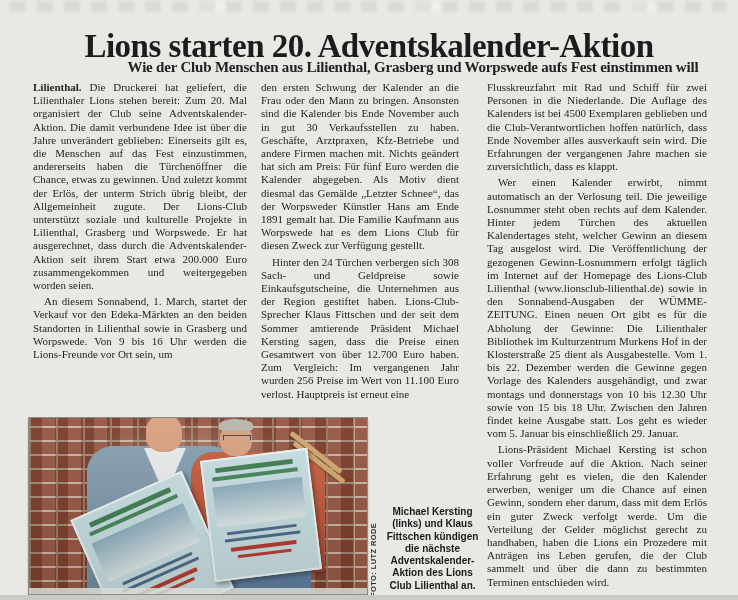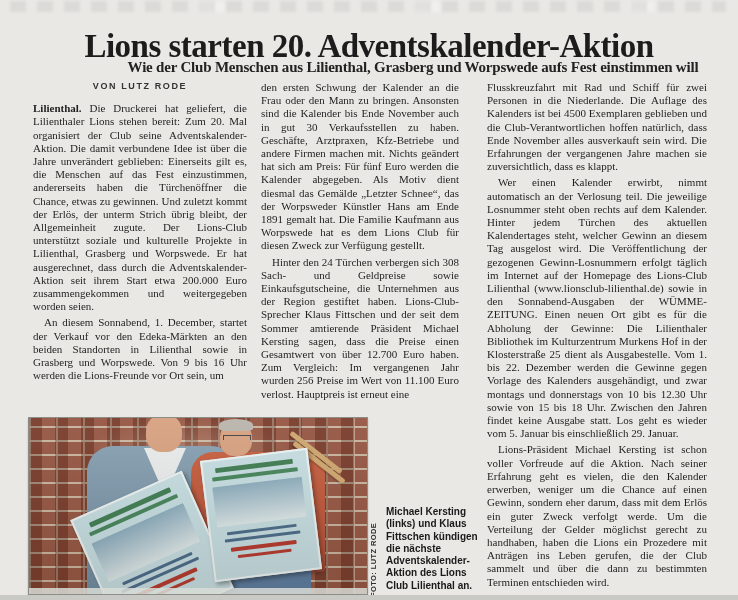--- a/index.html
+++ b/index.html
@@ -63,38 +63,37 @@
   .cal-line{position:absolute;border-radius:1px;}
   .photo-fade{position:absolute;inset:0;
             background:linear-gradient(180deg, rgba(255,255,255,.05), rgba(40,30,20,.12));}
   .photo-strip{position:absolute;left:0;bottom:0;width:100%;height:6px;background:#d8dcd6;opacity:.85;}
 
   .credit{position:absolute;left:369px;top:597px;transform:rotate(-90deg);transform-origin:0 0;
           font-family:"Liberation Sans",sans-serif;font-size:7.5px;font-weight:bold;
           letter-spacing:.4px;color:#2e2e2e;white-space:nowrap;}
   .caption{position:absolute;left:386px;top:506px;width:93px;
            font-family:"Liberation Sans",sans-serif;font-size:10px;font-weight:bold;
-           line-height:12.3px;color:#1a1a1a;}
+           line-height:12.3px;color:#1a1a1a;text-align:center;}
 
   .bottom-band{position:absolute;left:0;top:595px;width:738px;height:5px;background:#c9c9c6;}
 </style>
 </head>
 <body>
 
 <div class="page">
 
   <div class="bleed"></div>
 
   <h1 class="headline">Lions starten 20. Adventskalender-Aktion</h1>
   <h2 class="subheadline">Wie der Club Menschen aus Lilienthal, Grasberg und Worpswede aufs Fest einstimmen will</h2>
 
   <div class="col col1">
-    <div class="byline">VON LUTZ RODE</div>
     <p class="para"><b class="lead">Lilienthal.</b> <span>Die Druckerei hat geliefert, die Lilienthaler Lions stehen bereit: Zum 20. Mal organisiert der Club seine Adventskalender-Aktion. Die damit verbundene Idee ist über die Jahre unverändert geblieben: Einerseits gilt es, die Menschen auf das Fest einzustimmen, andererseits haben die Türchenöffner die Chance, etwas zu gewinnen. Und zuletzt kommt der Erlös, der unterm Strich übrig bleibt, der Allgemeinheit zugute. Der Lions-Club unterstützt soziale und kulturelle Projekte in Lilienthal, Grasberg und Worpswede. Er hat ausgerechnet, dass durch die Adventskalender-Aktion seit ihrem Start etwa 200.000 Euro zusammengekommen und weitergegeben worden seien.</span></p>
-    <p class="para indent">An diesem Sonnabend, 1. December, startet der Verkauf vor den Edeka-Märkten an den beiden Standorten in Lilienthal sowie in Grasberg und Worpswede. Von 9 bis 16 Uhr werden die Lions-Freunde vor Ort sein, um</p>
+    <p class="para indent">An diesem Sonnabend, 1. March, startet der Verkauf vor den Edeka-Märkten an den beiden Standorten in Lilienthal sowie in Grasberg und Worpswede. Von 9 bis 16 Uhr werden die Lions-Freunde vor Ort sein, um</p>
   </div>
 
   <div class="col col2">
     <p class="para">den ersten Schwung der Kalender an die Frau oder den Mann zu bringen. Ansonsten sind die Kalender bis Ende November auch in gut 30 Verkaufsstellen zu haben. Geschäfte, Arztpraxen, Kfz-Betriebe und andere Firmen machen mit. Nichts geändert hat sich am Preis: Für fünf Euro werden die Kalender abgegeben. Als Motiv dient diesmal das Gemälde „Letzter Schnee“, das der Worpsweder Künstler Hans am Ende 1891 gemalt hat. Die Familie Kaufmann aus Worpswede hat es dem Lions Club für diesen Zweck zur Verfügung gestellt.</p>
     <p class="para indent">Hinter den 24 Türchen verbergen sich 308 Sach- und Geldpreise sowie Einkaufsgutscheine, die Unternehmen aus der Region gestiftet haben. Lions-Club-Sprecher Klaus Fittschen und der seit dem Sommer amtierende Präsident Michael Kersting sagen, dass die Preise einen Gesamtwert von über 12.700 Euro haben. Zum Vergleich: Im vergangenen Jahr wurden 256 Preise im Wert von 11.100 Euro verlost. Hauptpreis ist erneut eine</p>
   </div>
 
   <div class="col col3">
     <p class="para">Flusskreuzfahrt mit Rad und Schiff für zwei Personen in die Niederlande. Die Auflage des Kalenders ist bei 4500 Exemplaren geblieben und die Club-Verantwortlichen hoffen natürlich, dass Ende November alles ausverkauft sein wird. Die Erfahrungen der vergangenen Jahre machen sie zuversichtlich, dass es klappt.</p>
     <p class="para indent">Wer einen Kalender erwirbt, nimmt automatisch an der Verlosung teil. Die jeweilige Losnummer steht oben rechts auf dem Kalender. Hinter jedem Türchen des aktuellen Kalendertages steht, welcher Gewinn an diesem Tag ausgelost wird. Die Veröffentlichung der gezogenen Gewinn-Losnummern erfolgt täglich im Internet auf der Homepage des Lions-Club Lilienthal (www.lionsclub-lilienthal.de) sowie in den Sonnabend-Ausgaben der WÜMME-ZEITUNG. Einen neuen Ort gibt es für die Abholung der Gewinne: Die Lilienthaler Bibliothek im Kulturzentrum Murkens Hof in der Klosterstraße 25 dient als Ausgabestelle. Vom 1. bis 22. Dezember werden die Gewinne gegen Vorlage des Kalenders ausgehändigt, und zwar montags und donnerstags von 10 bis 12.30 Uhr sowie von 15 bis 18 Uhr. Zwischen den Jahren findet keine Ausgabe statt. Los geht es wieder vom 5. Januar bis einschließlich 29. Januar.</p>

